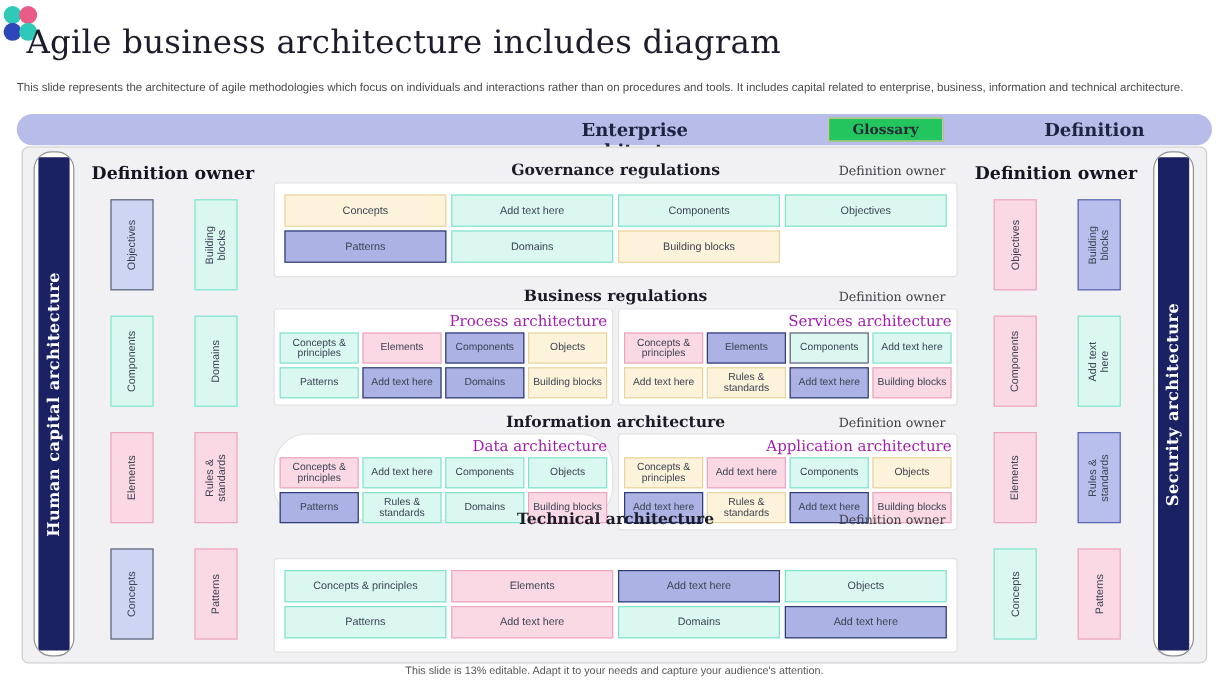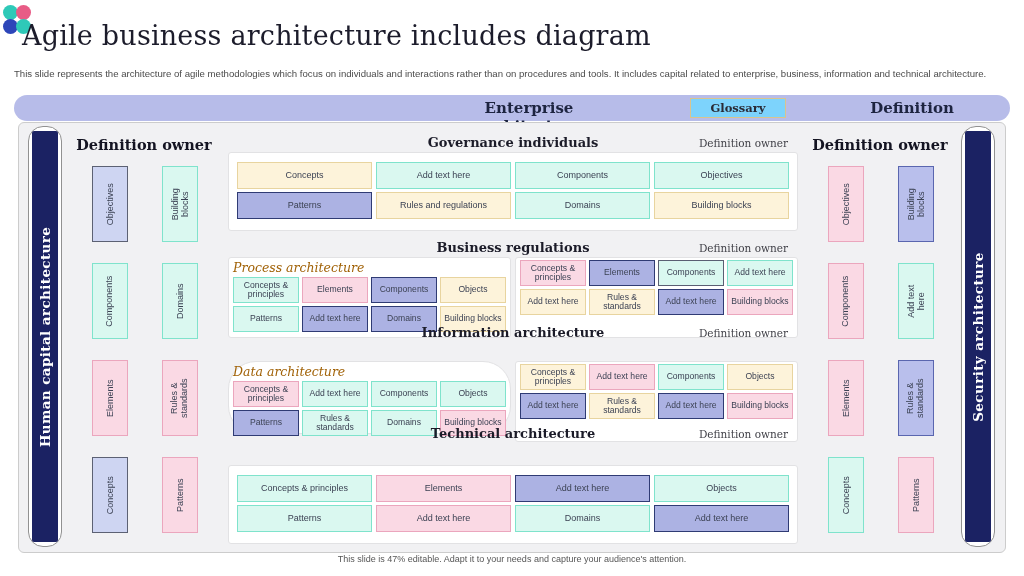--- a/index.html
+++ b/index.html
@@ -18,21 +18,21 @@
   .page-title{position:absolute;left:22px;top:20px;font-family:"DejaVu Serif",serif;
       font-size:27px;color:#1c1c2b;letter-spacing:.2px;}
   .page-sub{position:absolute;left:14px;top:68px;width:1002px;font-size:9.6px;color:#4b4b4b;}
 
   
   .banner{position:absolute;left:14px;top:95px;width:996px;height:26px;border-radius:13px;
       background:var(--banner);}
   .banner .ent{position:absolute;left:420px;top:4px;width:190px;text-align:center;
       font-family:"DejaVu Serif",serif;font-weight:bold;font-size:15px;color:#1d2440;}
   .glossary{position:absolute;left:676px;top:3px;width:94px;height:18px;
-      background:#7dd3fc;border:1px solid #d9c48e;text-align:center;
+      background:#22c55e;border:1px solid #d9c48e;text-align:center;
       font-family:"DejaVu Serif",serif;font-weight:bold;font-size:11.5px;color:#2a2a35;line-height:18px;}
   .banner .own{position:absolute;left:828px;top:4px;width:140px;text-align:center;
       font-family:"DejaVu Serif",serif;font-weight:bold;font-size:15px;color:#1d2440;}
 
   
   .main{position:absolute;left:18px;top:122px;width:986px;height:429px;background:#f1f1f3;
       border:1px solid #cccccc;border-radius:6px;}
 
   
   .pill{position:absolute;width:34px;height:421px;background:#ffffff;border:1px solid #919191;
@@ -72,22 +72,22 @@
       font-size:10.5px;color:#3f3f46;}
   .panel{position:absolute;left:228px;width:570px;background:#ffffff;
       border:1px solid #e2e2e4;border-radius:3px;box-sizing:border-box;}
   .wgrid{display:grid;grid-template-columns:repeat(4,1fr);gap:3px 4px;padding:9px 8px;}
   .cell{height:27px;display:flex;align-items:center;justify-content:center;
       box-sizing:border-box;text-align:center;}
   .cell .cl{font-size:9px;line-height:1.1;color:#3c4254;padding:0 2px;}
   .splitwrap{position:absolute;left:228px;width:570px;display:flex;gap:4px;}
   .subpanel{width:283px;background:#ffffff;border:1px solid #e2e2e4;border-radius:3px;
       box-sizing:border-box;padding:2px 4px 4px;}
-  .subtitle{height:17px;text-align:left;font-family:"DejaVu Serif",serif;
-      font-size:12.5px;color:#a16207;font-style:italic;}
+  .subtitle{height:17px;text-align:right;font-family:"DejaVu Serif",serif;
+      font-size:12.5px;color:#a21caf;}
   .sgrid{display:grid;grid-template-columns:repeat(4,1fr);gap:3px;}
   .sgrid .cell{height:26px;}
   .sgrid .cell .cl{font-size:8.6px;}
 
   .footer{position:absolute;left:0;top:554px;width:1024px;text-align:center;
       font-size:9px;color:#565656;}
 </style>
 </head>
 <body>
 
@@ -170,43 +170,40 @@
     </div>
     <div class="vcell mint" style="left: 828px; top: 457px;">
       <span class="cl">Concepts</span>
     </div>
     <div class="vcell pink" style="left: 898px; top: 457px;">
       <span class="cl">Patterns</span>
     </div>
   </div>
 <div id="sections">
     <div class="sechead" style="top: 135px;">
-      <span class="st">Governance individuals</span>
+      <span class="st">Governance regulations</span>
       <span class="ow">Definition owner</span>
     </div>
     <div class="panel" style="top: 152px; height: 79px;">
       <div class="wgrid">
         <div class="cell cream">
           <span class="cl">Concepts</span>
         </div>
         <div class="cell mint">
           <span class="cl">Add text here</span>
         </div>
         <div class="cell mint">
           <span class="cl">Components</span>
         </div>
         <div class="cell mint">
           <span class="cl">Objectives</span>
         </div>
         <div class="cell purple">
           <span class="cl">Patterns</span>
         </div>
-        <div class="cell cream">
-          <span class="cl">Rules and regulations</span>
-        </div>
         <div class="cell mint">
           <span class="cl">Domains</span>
         </div>
         <div class="cell cream">
           <span class="cl">Building blocks</span>
         </div>
       </div>
     </div>
     <div class="sechead" style="top: 240px;">
       <span class="st">Business regulations</span>
@@ -236,20 +233,21 @@
           </div>
           <div class="cell purple">
             <span class="cl">Domains</span>
           </div>
           <div class="cell cream">
             <span class="cl">Building blocks</span>
           </div>
         </div>
       </div>
       <div class="subpanel" style="height: 81px;">
+        <div class="subtitle">Services architecture</div>
         <div class="sgrid">
           <div class="cell pink">
             <span class="cl">Concepts &amp; principles</span>
           </div>
           <div class="cell purple">
             <span class="cl">Elements</span>
           </div>
           <div class="cell mint-dark">
             <span class="cl">Components</span>
           </div>
@@ -264,21 +262,21 @@
           </div>
           <div class="cell purple">
             <span class="cl">Add text here</span>
           </div>
           <div class="cell pink">
             <span class="cl">Building blocks</span>
           </div>
         </div>
       </div>
     </div>
-    <div class="sechead" style="top: 325px;">
+    <div class="sechead" style="top: 345px;">
       <span class="st">Information architecture</span>
       <span class="ow">Definition owner</span>
     </div>
     <div class="splitwrap" style="top: 361px;">
       <div class="subpanel" style="height: 73px; border-radius: 28px;">
         <div class="subtitle">Data architecture</div>
         <div class="sgrid">
           <div class="cell pink">
             <span class="cl">Concepts &amp; principles</span>
           </div>
@@ -299,20 +297,21 @@
           </div>
           <div class="cell mint">
             <span class="cl">Domains</span>
           </div>
           <div class="cell pink">
             <span class="cl">Building blocks</span>
           </div>
         </div>
       </div>
       <div class="subpanel" style="height: 81px;">
+        <div class="subtitle">Application architecture</div>
         <div class="sgrid">
           <div class="cell cream">
             <span class="cl">Concepts &amp; principles</span>
           </div>
           <div class="cell pink">
             <span class="cl">Add text here</span>
           </div>
           <div class="cell mint">
             <span class="cl">Components</span>
           </div>
@@ -361,13 +360,13 @@
         <div class="cell mint">
           <span class="cl">Domains</span>
         </div>
         <div class="cell purple">
           <span class="cl">Add text here</span>
         </div>
       </div>
     </div>
   </div>
 
-<div class="footer">This slide is 47% editable. Adapt it to your needs and capture your audience's attention.</div>
+<div class="footer">This slide is 13% editable. Adapt it to your needs and capture your audience's attention.</div>
 
 </body></html>

